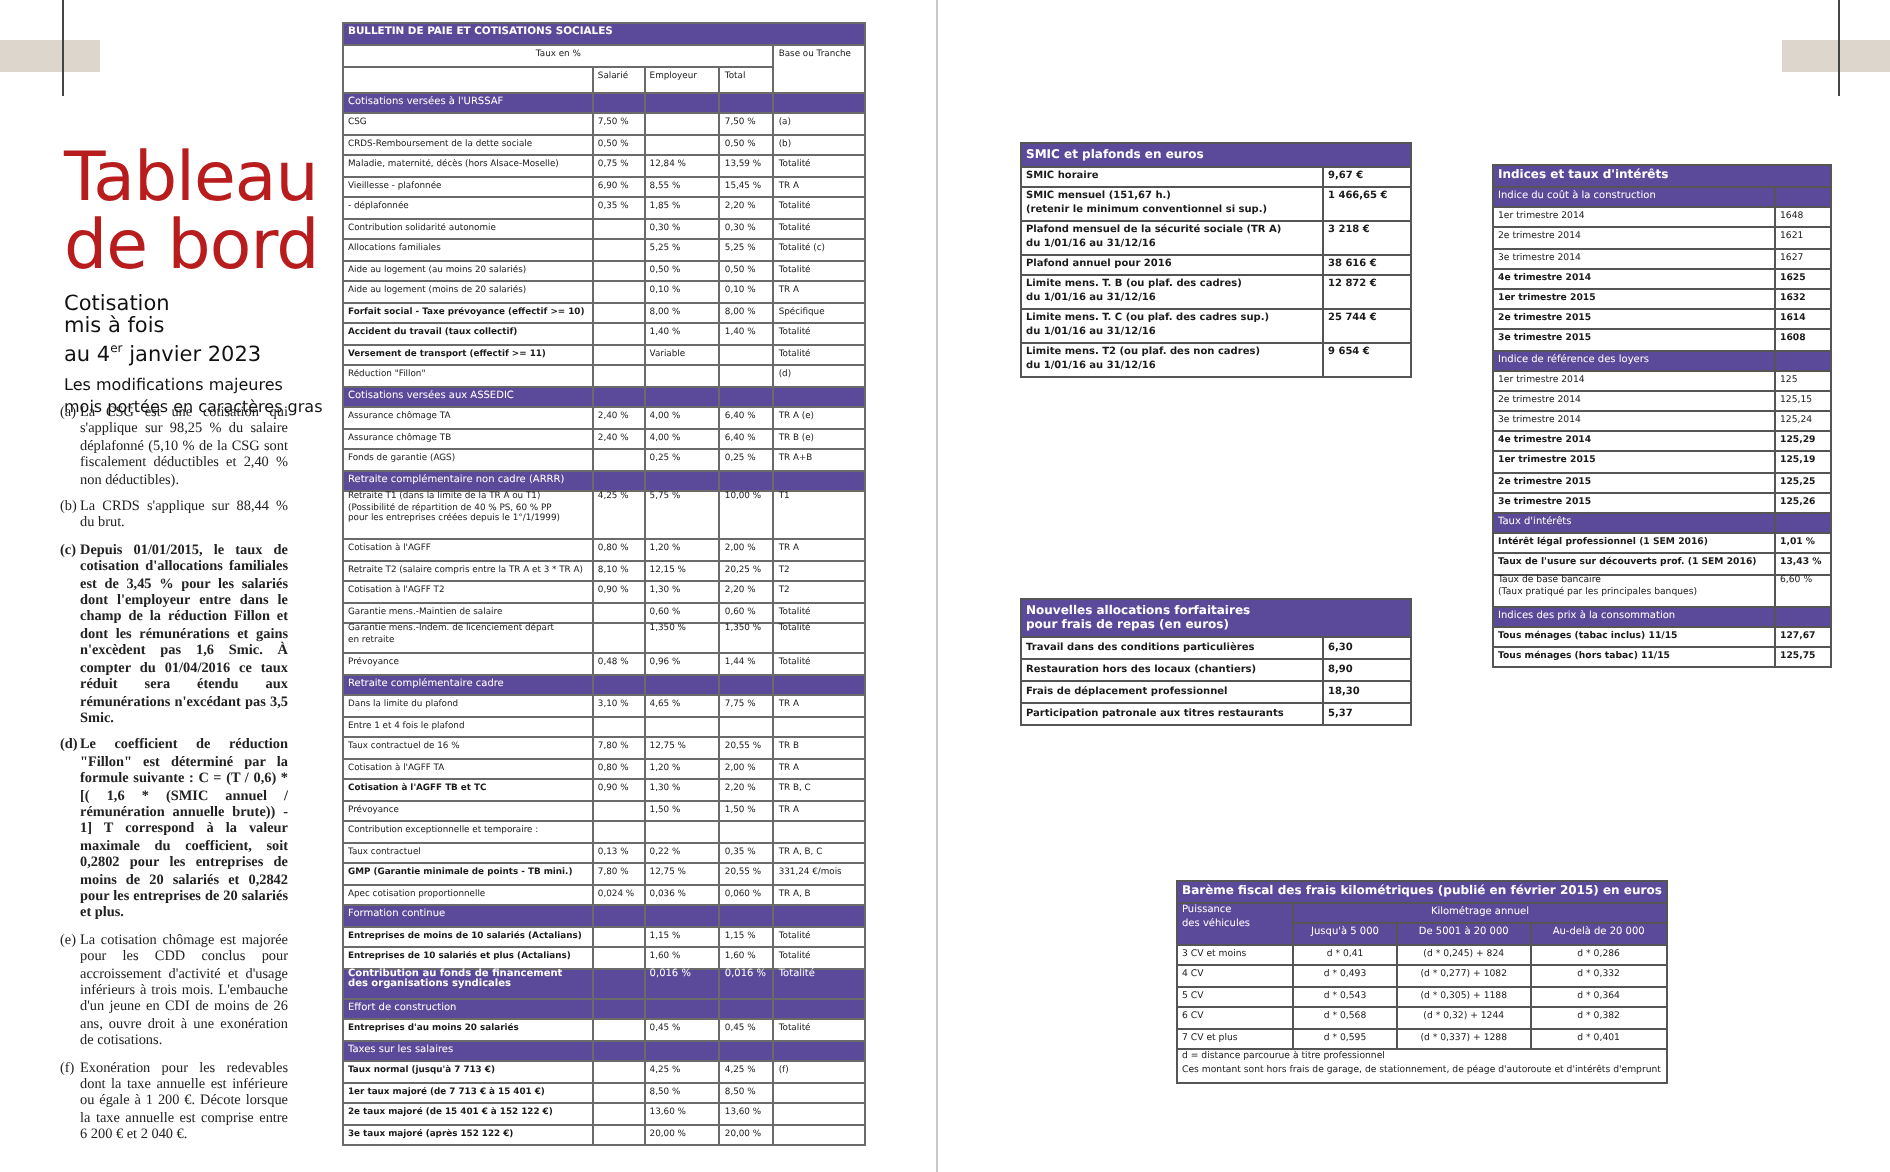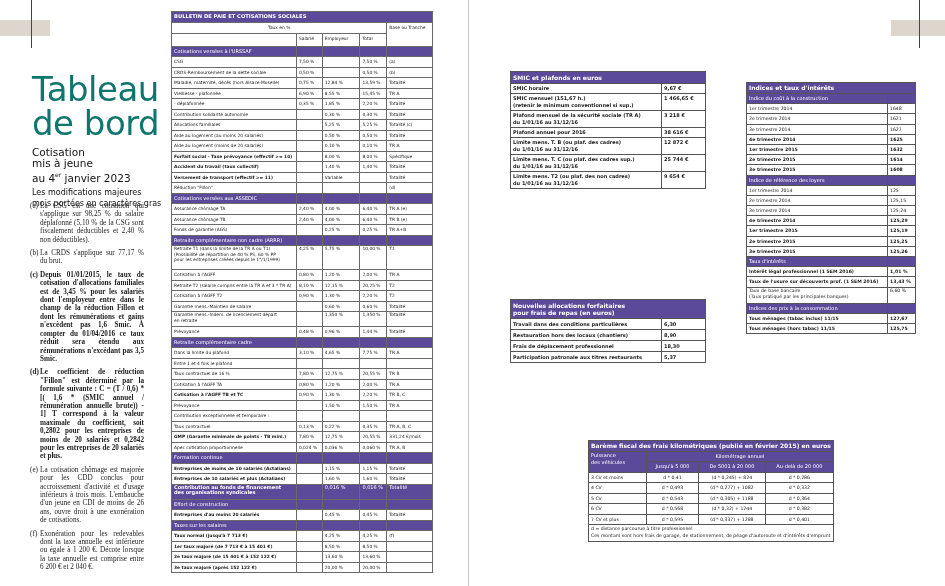--- a/index.html
+++ b/index.html
@@ -4,21 +4,21 @@
 <style>
   * { box-sizing: border-box; margin: 0; padding: 0; }
   html, body { width: 945px; height: 586px; overflow: hidden; background: #fff; }
   body { position: relative; font-family: "Liberation Sans", sans-serif; color: #1a1a1a; }
 
   .tab-deco { position: absolute; top: 20px; height: 16px; background: #ddd6cc; }
   .vline { position: absolute; width: 1px; background: #444; }
   .gutter { position: absolute; top: 0; left: 468px; width: 1px; height: 586px; background: #c8c8c8; }
 
   
-  .title { position: absolute; left: 32px; top: 72px; font-family: "DejaVu Sans", sans-serif; font-size: 34px; line-height: 34px; font-weight: 400; color: #0f766e; letter-spacing: -0.5px; }
+  .title { position: absolute; left: 32px; top: 72px; font-family: "DejaVu Sans", sans-serif; font-size: 34px; line-height: 34px; font-weight: 400; color: #b91c1c; letter-spacing: -0.5px; }
   .indic { position: absolute; left: 32px; top: 147px; font-family: "DejaVu Sans", sans-serif; font-size: 10.5px; line-height: 11px; color: #111; }
   .indic .sub { font-size: 8px; line-height: 11px; margin-top: 3px; }
   .indic sup { font-size: 6px; }
   .notes { position: absolute; left: 30px; top: 202px; width: 114px; font-family: "Liberation Serif", serif; font-size: 7.2px; line-height: 8.4px; color: #222; }
   .note { display: flex; margin-bottom: 5px; text-align: justify; }
   .note .lbl { flex: 0 0 10px; }
   .note .txt { flex: 1; }
   .note.bold { font-weight: bold; }
 
   
@@ -77,36 +77,36 @@
 <div class="vline" style="left:919px;top:0;height:48px;"></div>
 <div class="gutter"></div>
 
 <div class="title">
   <div>Tableau</div>
   <div>de bord</div>
 </div>
 
 <div class="indic">
   <div>Cotisation</div>
-  <div>mis à jeune</div>
+  <div>mis à fois</div>
   <div><span>au 4</span><sup>er</sup><span> janvier 2023</span></div>
   <div class="sub">
     <div>Les modifications majeures</div>
     <div>mois portées en caractères gras</div>
   </div>
 </div>
 
 <div class="notes" id="notes">
     <div class="note">
       <span class="lbl">(a)</span>
       <span class="txt">La CSG est une cotisation qui s'applique sur 98,25 % du salaire déplafonné (5,10 % de la CSG sont fiscalement déductibles et 2,40 % non déductibles).</span>
     </div>
     <div class="note">
       <span class="lbl">(b)</span>
-      <span class="txt">La CRDS s'applique sur 77,17 % du brut.</span>
+      <span class="txt">La CRDS s'applique sur 88,44 % du brut.</span>
     </div>
     <div class="note bold">
       <span class="lbl">(c)</span>
       <span class="txt">Depuis 01/01/2015, le taux de cotisation d'allocations familiales est de 3,45 % pour les salariés dont l'employeur entre dans le champ de la réduction Fillon et dont les rémunérations et gains n'excèdent pas 1,6 Smic. À compter du 01/04/2016 ce taux réduit sera étendu aux rémunérations n'excédant pas 3,5 Smic.</span>
     </div>
     <div class="note bold">
       <span class="lbl">(d)</span>
       <span class="txt">Le coefficient de réduction "Fillon" est déterminé par la formule suivante : C = (T / 0,6) * [( 1,6 * (SMIC annuel / rémunération annuelle brute)) - 1] T correspond à la valeur maximale du coefficient, soit 0,2802 pour les entreprises de moins de 20 salariés et 0,2842 pour les entreprises de 20 salariés et plus.</span>
     </div>
     <div class="note">

